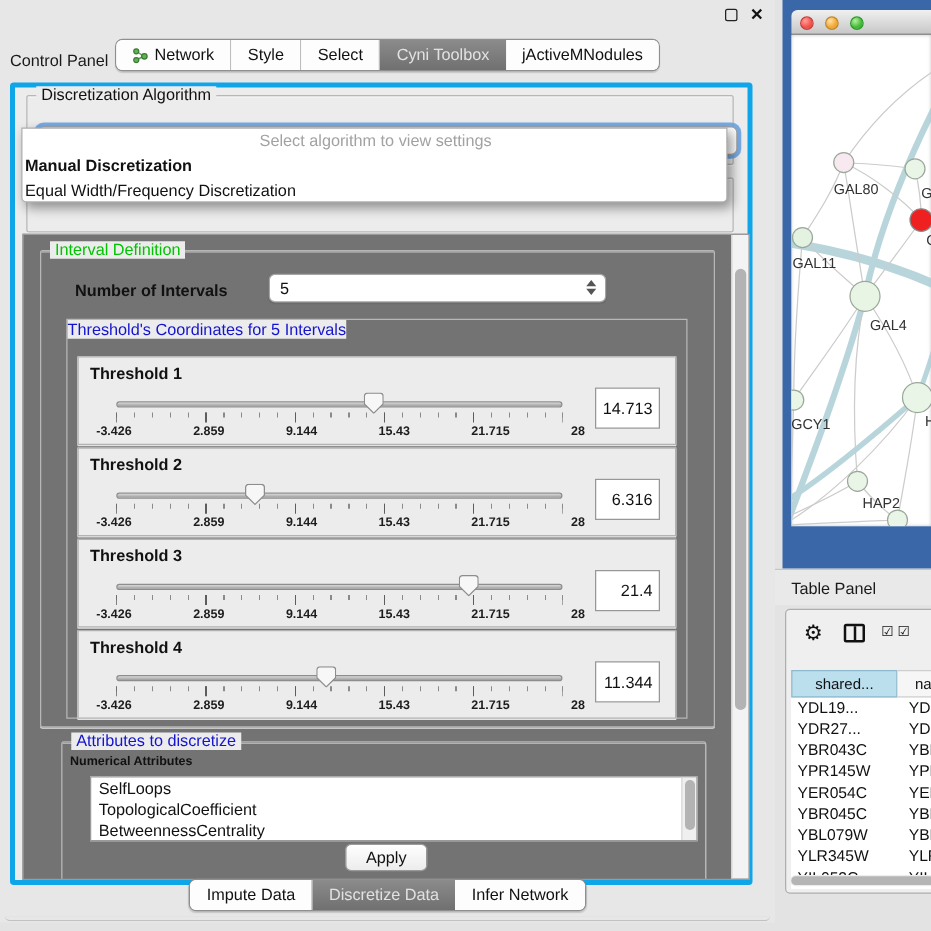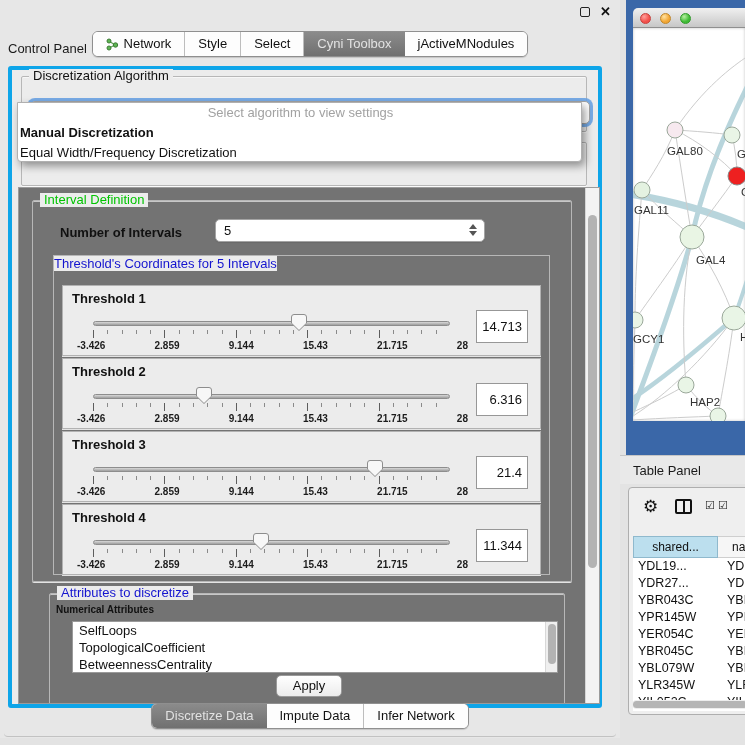--- a/index.html
+++ b/index.html
@@ -310,25 +310,25 @@
       <div class="apply-btn">Apply</div>
 
       <div class="vscroll">
           <div class="thumb-v" style="top:27px;height:353px;"></div>
         </div>
     </div>
   </div>
 
   <div class="cp-bottombar">
     <div class="seg-group">
+      <div class="seg">
+          <span>Impute Data</span>
+        </div>
       <div class="seg active">
           <span>Discretize Data</span>
-        </div>
-      <div class="seg">
-          <span>Impute Data</span>
         </div>
       <div class="seg">
           <span>Infer Network</span>
         </div>
     </div>
   </div>
   <div class="left-bottom-edge"></div>
 </div>
 
 <div class="net-frame">

